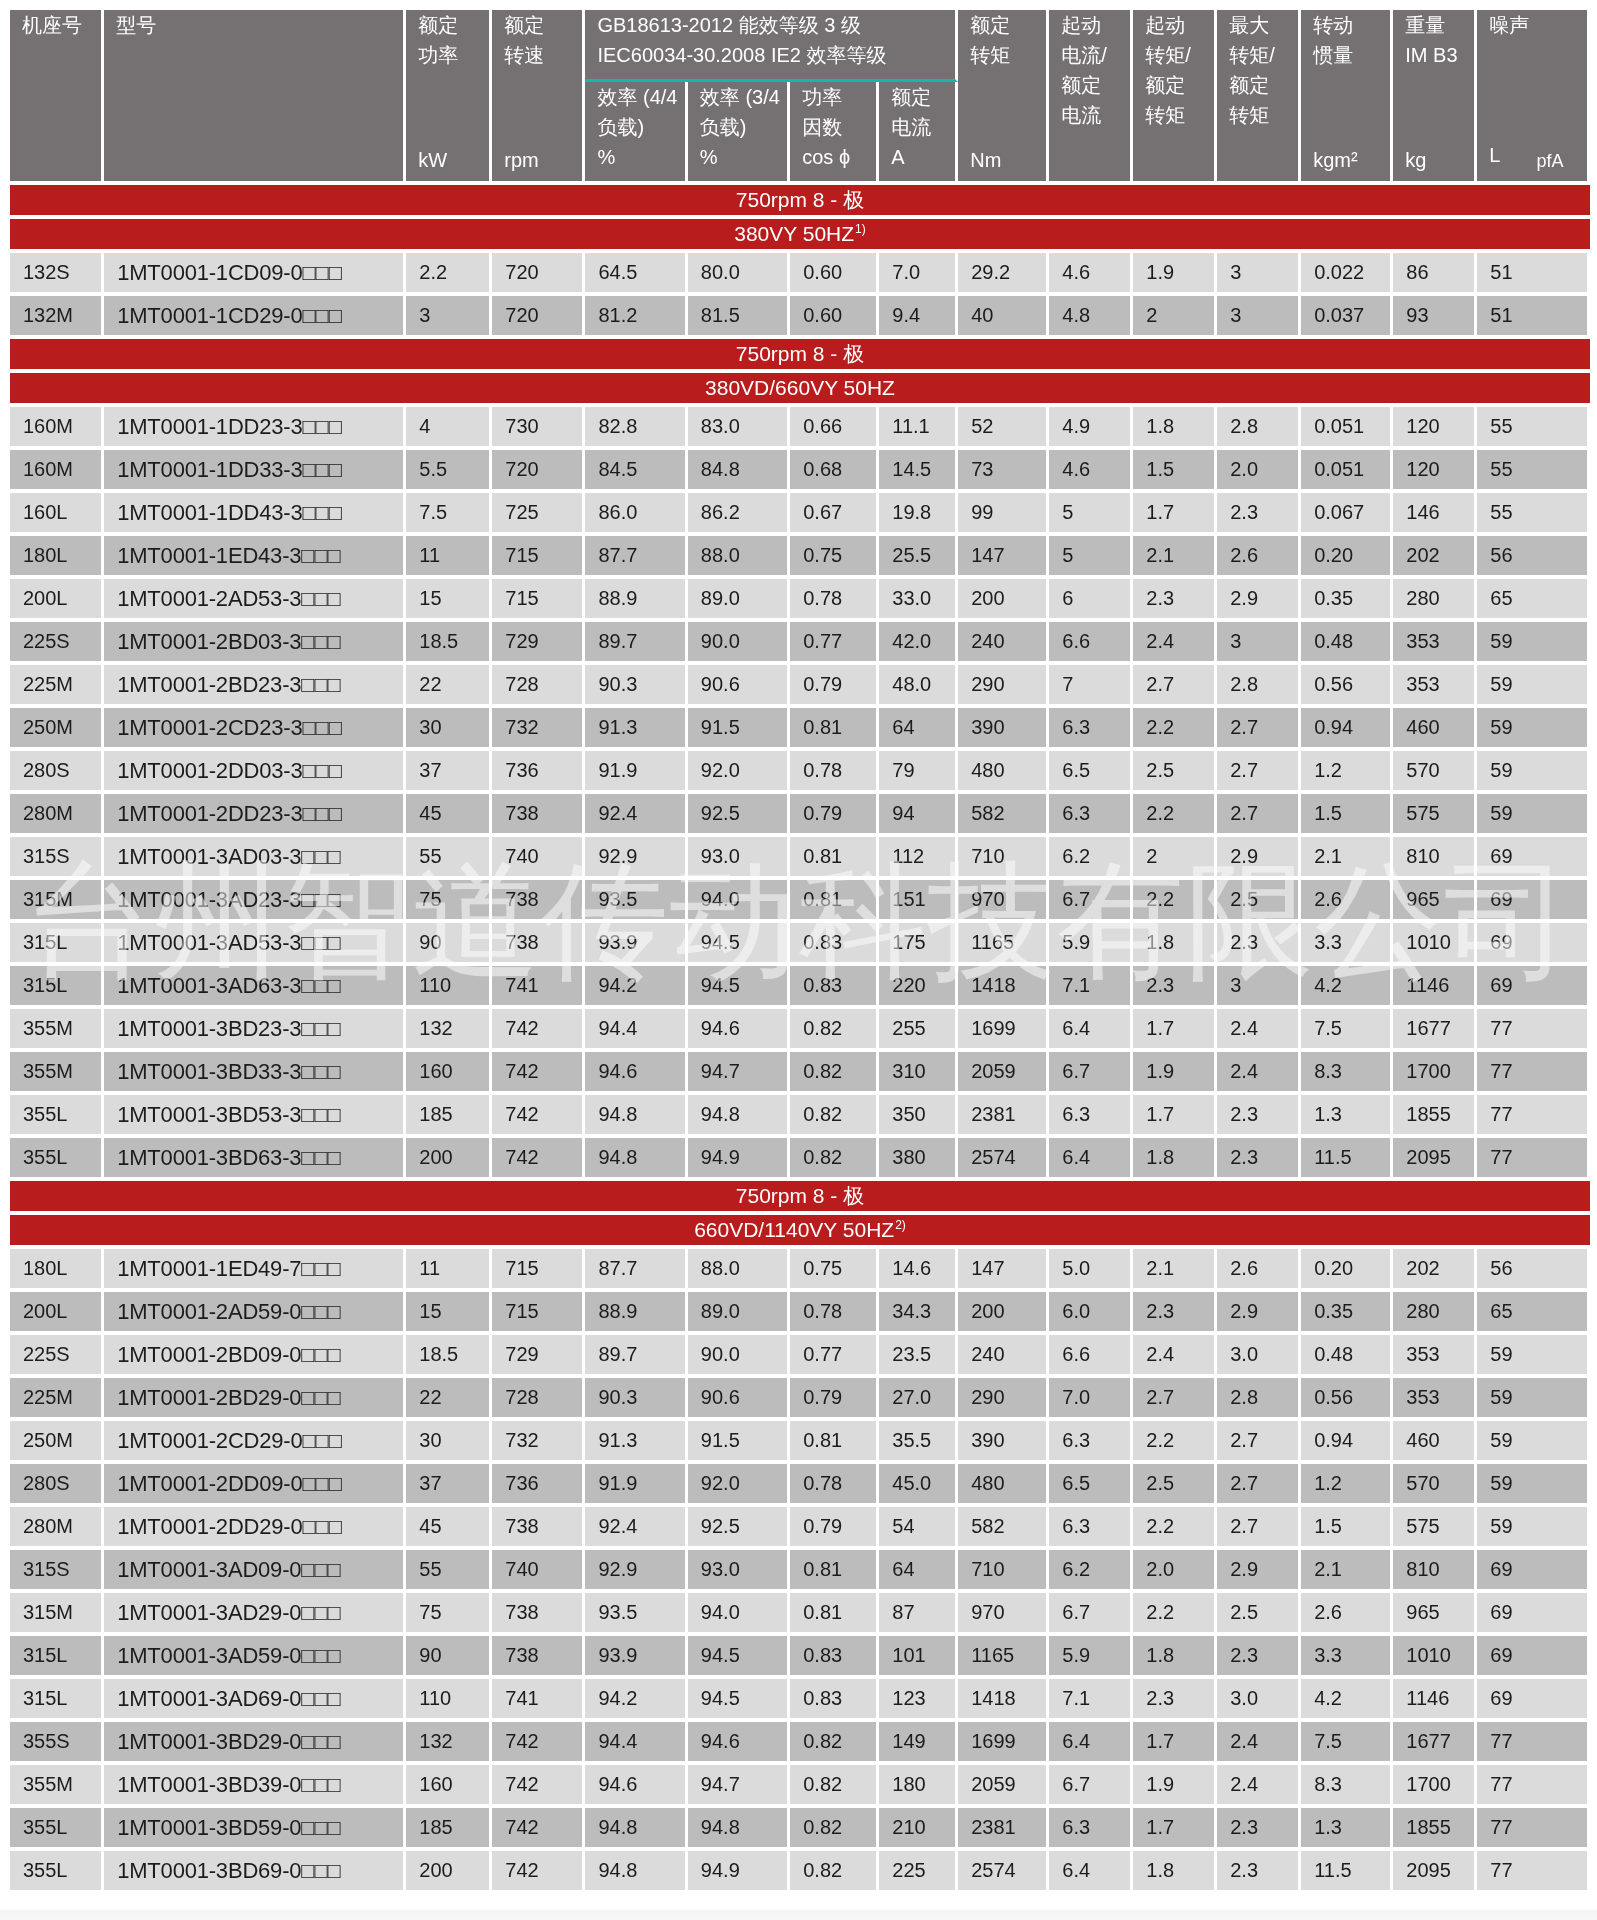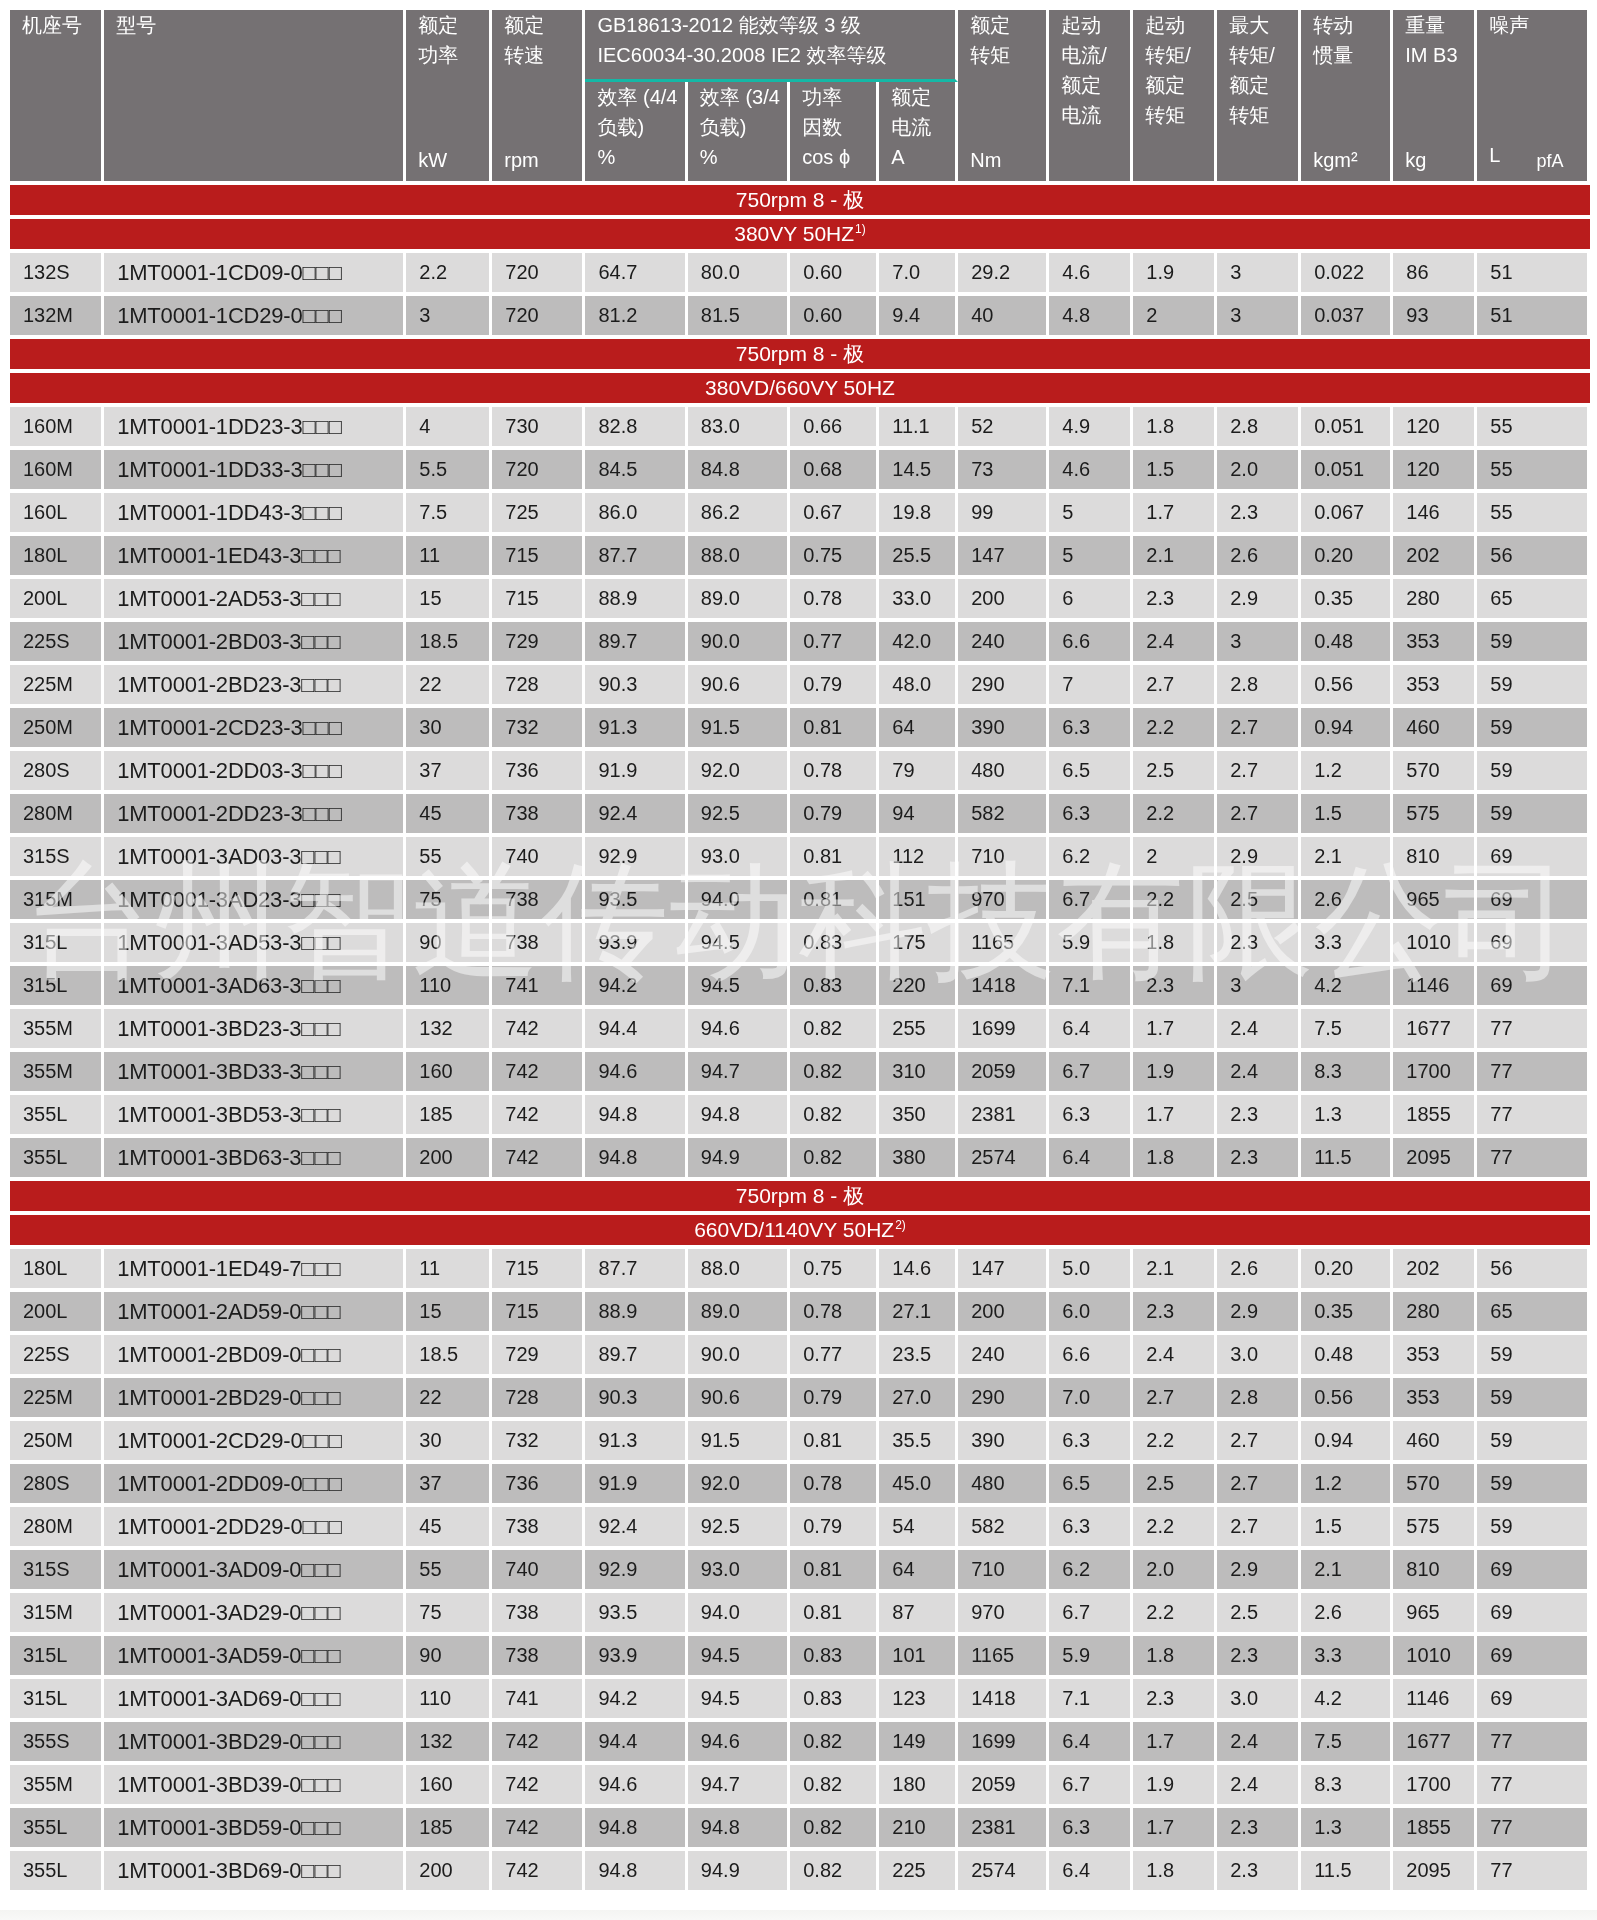--- a/index.html
+++ b/index.html
@@ -188,21 +188,21 @@
           <td colspan="15"><span>750rpm 8 - 极</span></td>
         </tr>
         <tr class="band">
           <td colspan="15"><span>380VY 50HZ</span><sup>1)</sup></td>
         </tr>
         <tr class="data-row light">
           <td>132S</td>
           <td class="model-cell">1MT0001-1CD09-0□□□</td>
           <td>2.2</td>
           <td>720</td>
-          <td>64.7</td>
+          <td>64.5</td>
           <td>80.0</td>
           <td>0.60</td>
           <td>7.0</td>
           <td>29.2</td>
           <td>4.6</td>
           <td>1.9</td>
           <td>3</td>
           <td>0.022</td>
           <td>86</td>
           <td>51</td>
@@ -560,21 +560,21 @@
           <td>56</td>
         </tr>
         <tr class="data-row dark">
           <td>200L</td>
           <td class="model-cell">1MT0001-2AD59-0□□□</td>
           <td>15</td>
           <td>715</td>
           <td>88.9</td>
           <td>89.0</td>
           <td>0.78</td>
-          <td>27.1</td>
+          <td>34.3</td>
           <td>200</td>
           <td>6.0</td>
           <td>2.3</td>
           <td>2.9</td>
           <td>0.35</td>
           <td>280</td>
           <td>65</td>
         </tr>
         <tr class="data-row light">
           <td>225S</td>

